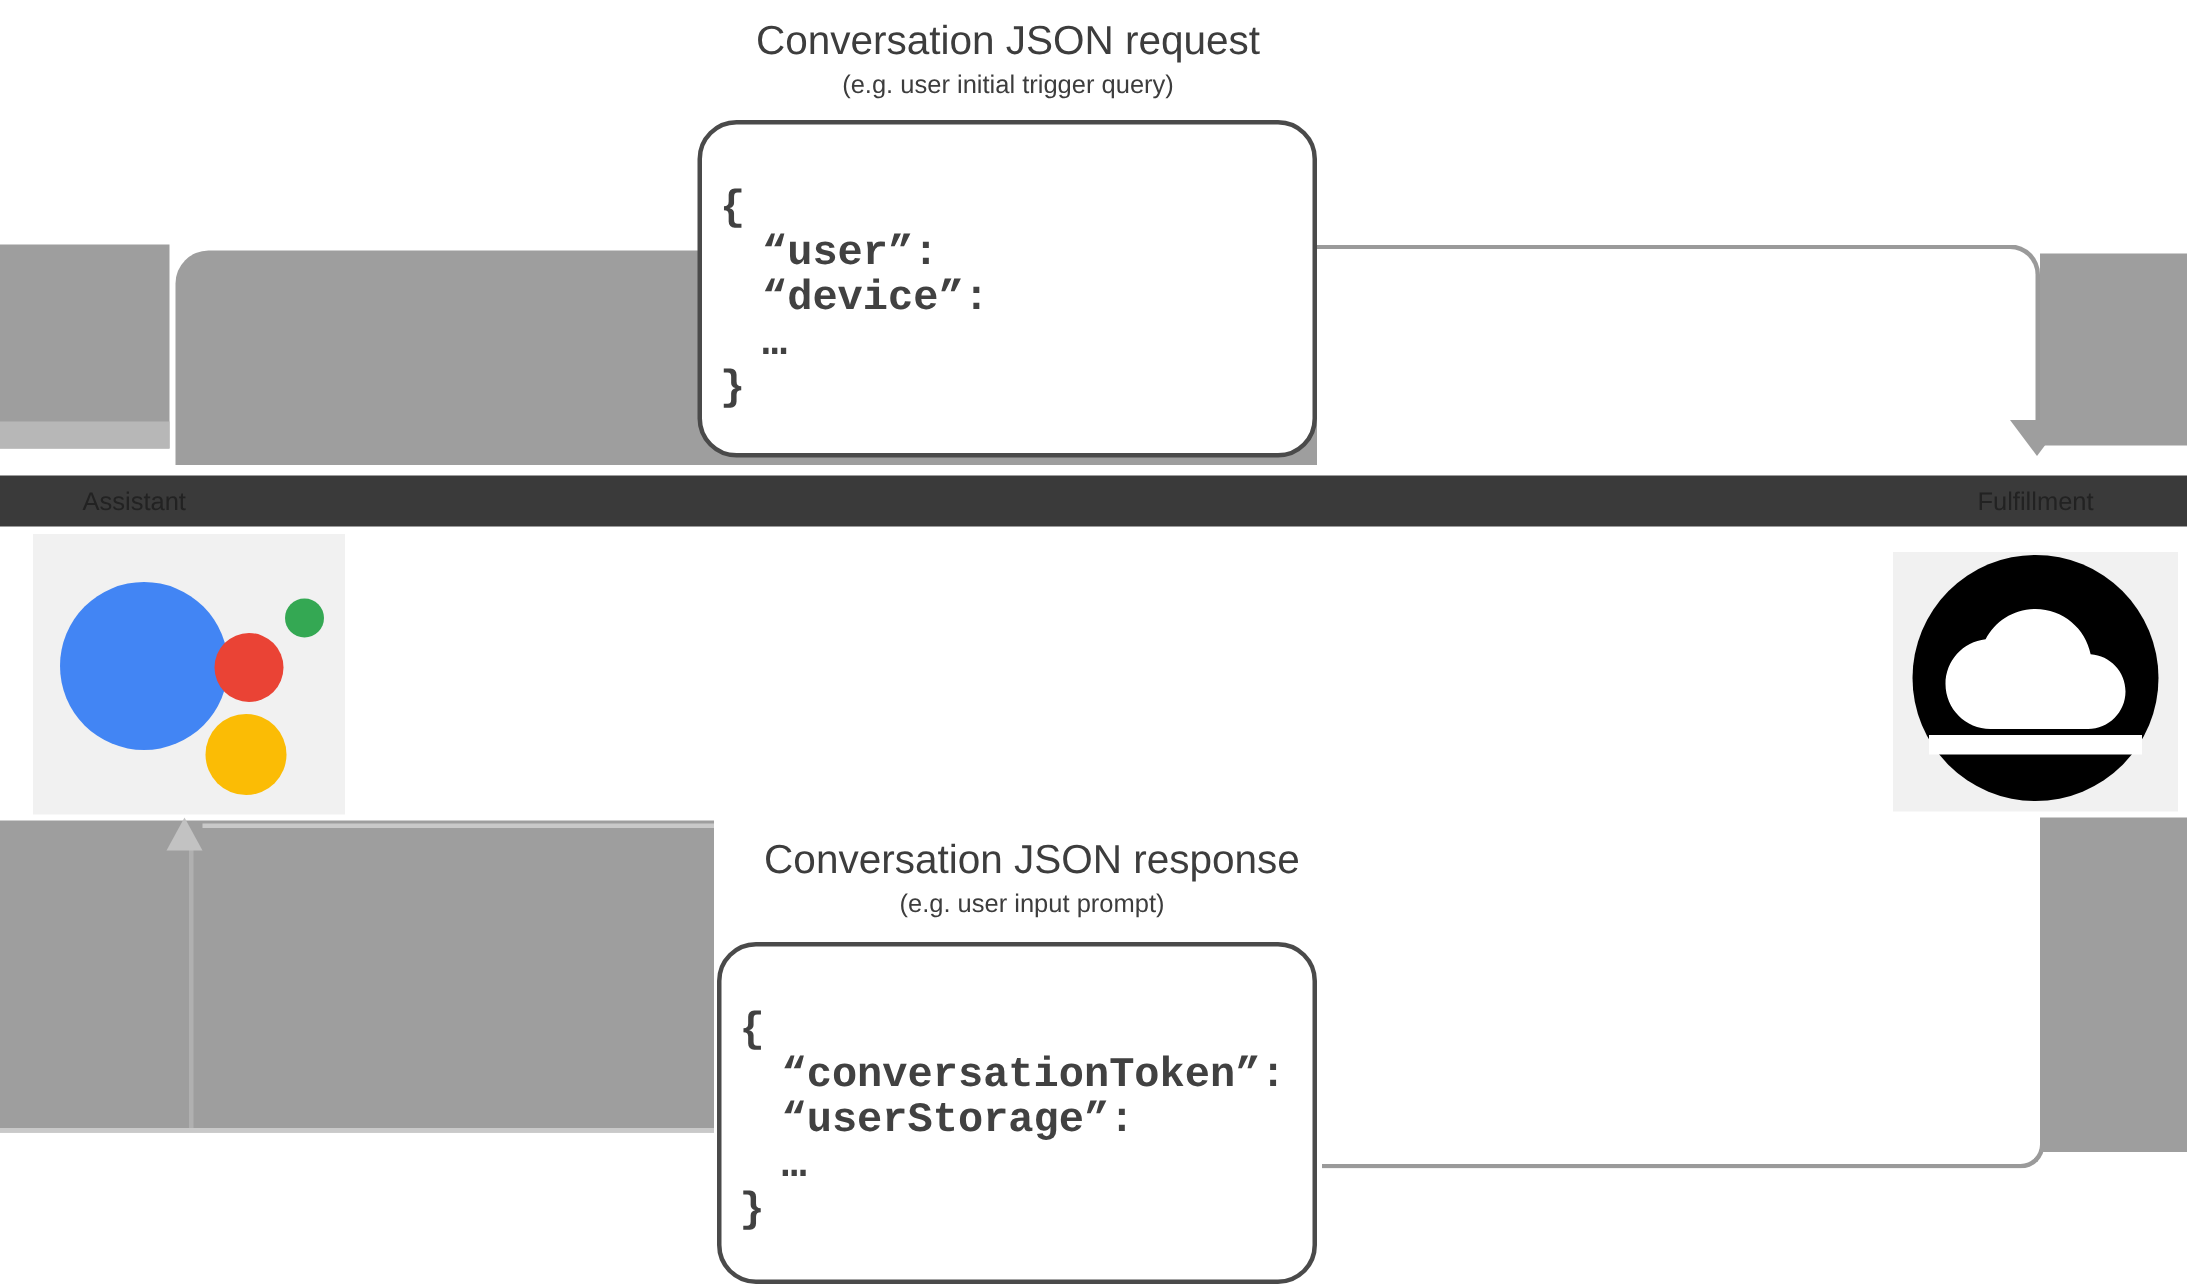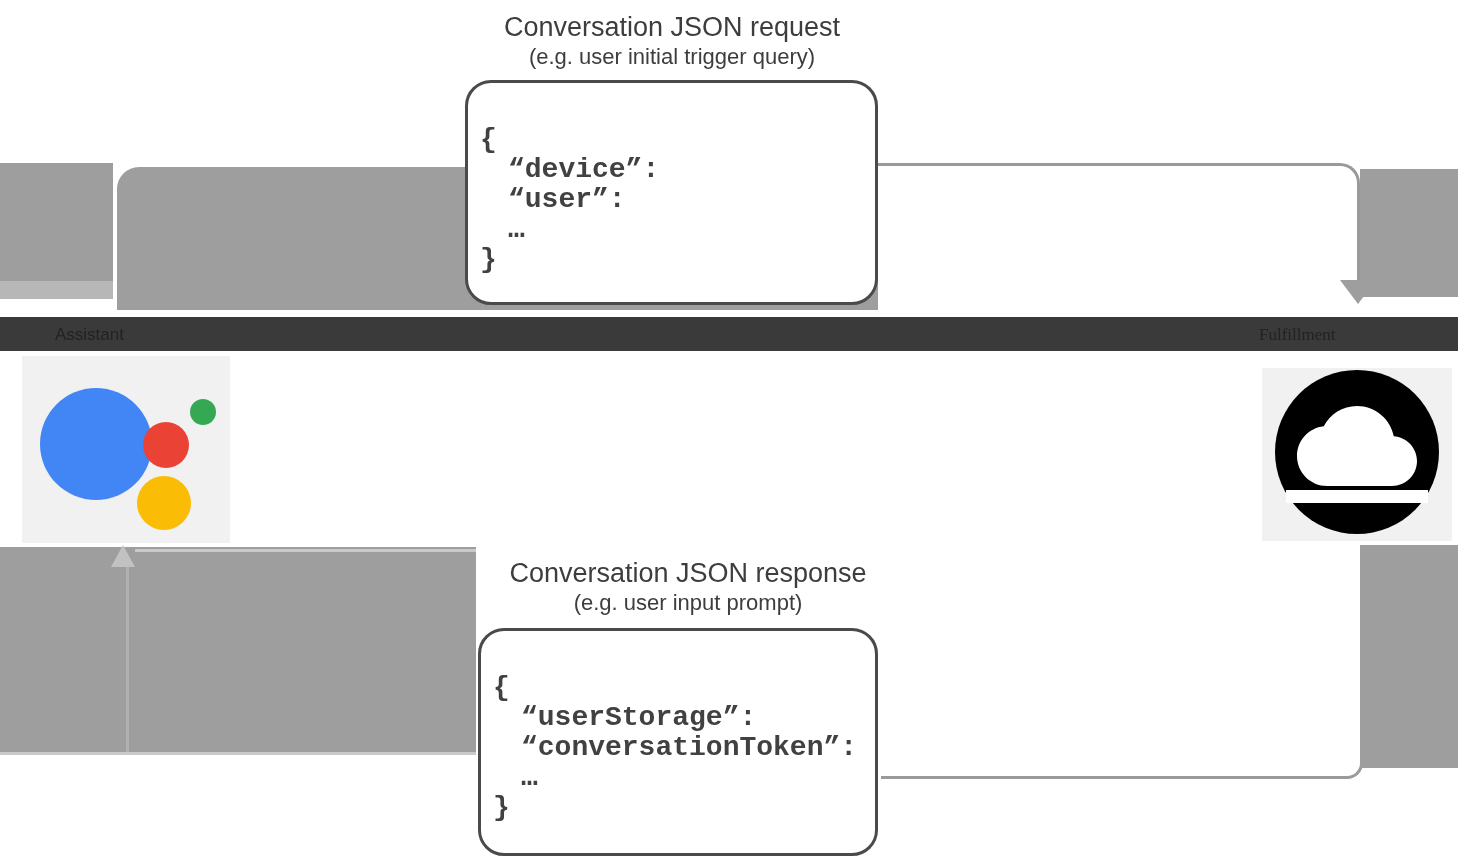--- a/index.html
+++ b/index.html
@@ -2,21 +2,21 @@
 <html><head>
 <meta charset="utf-8">
 <style>
   html,body{margin:0;padding:0;background:#000;}
   .stage{position:relative;width:1458px;height:858px;background:#ffffff;overflow:hidden;
          font-family:"Liberation Sans",sans-serif;}
   .abs{position:absolute;}
 
   
   .caption{color:#3d3d3d;text-align:center;font-size:27px;line-height:30px;}
-  .caption .sub{font-size:22px;}
+  .caption .sub{font-size:17px;}
 
   
   .pipe{background:#9e9e9e;}
   .block-a{left:0;top:163;width:113px;height:136px;}
   .block-a{left:0px;top:163px;}
   .block-a-strip{position:absolute;left:0;bottom:0;width:100%;height:18px;background:#b7b7b7;}
   .band-b{left:117px;top:167px;width:761px;height:143px;border-top-left-radius:22px;}
   .block-e{left:1360px;top:169px;width:98px;height:128px;}
   .band-g{left:0px;top:547px;width:476px;height:208px;}
   .g-top-line{position:absolute;left:135px;top:2px;width:341px;height:3px;background:#c9c9c9;}
@@ -35,21 +35,21 @@
           border-left:18px solid transparent;border-right:18px solid transparent;
           border-top:24px solid #9e9e9e;}
   .arrow-up{left:111px;top:545px;width:0;height:0;
           border-left:12px solid transparent;border-right:12px solid transparent;
           border-bottom:22px solid #c2c2c2;}
 
   
   .label-band{left:0;top:317px;width:1458px;height:34px;background:#3a3a3a;}
   .node-label{color:#222;font-size:17px;line-height:30px;}
   .label-assistant{left:55px;top:320px;}
-  .label-fulfillment{left:1259px;top:320px;width:196px;text-align:left;font-family:Liberation Serif, serif;}
+  .label-fulfillment{left:1259px;top:320px;width:196px;text-align:center;}
 
   
   .icon-card{background:#f1f1f1;}
   .assistant-card{left:22px;top:356px;width:208px;height:187px;}
   .fulfillment-card{left:1262px;top:368px;width:190px;height:173px;}
   .dot{position:absolute;border-radius:50%;}
   .dot-blue{left:18px;top:32px;width:112px;height:112px;background:#4285f4;}
   .dot-green{left:168px;top:43px;width:26px;height:26px;background:#34a853;}
   .dot-red{left:121px;top:66px;width:46px;height:46px;background:#ea4335;}
   .dot-yellow{left:115px;top:120px;width:54px;height:54px;background:#fbbc05;}
@@ -77,22 +77,22 @@
   <div class="abs pipe block-a" style="left:0;top:163px;width:113px;height:136px;">
     <div class="block-a-strip"></div>
   </div>
   <div class="abs pipe band-b"></div>
   <div class="abs line-c"></div>
   <div class="abs arrow-down"></div>
   <div class="abs pipe block-e"></div>
 
   <div class="abs json-card card-request">
     <div class="json-line">{</div>
+    <div class="json-line indent">“user”:</div>
     <div class="json-line indent">“device”:</div>
-    <div class="json-line indent">“user”:</div>
     <div class="json-line indent">…</div>
     <div class="json-line">}</div>
   </div>
 
   <div class="abs label-band"></div>
   <div class="abs node-label label-assistant">Assistant</div>
   <div class="abs node-label label-fulfillment">Fulfillment</div>
 
   <div class="abs icon-card assistant-card">
     <div>
@@ -120,19 +120,19 @@
     <div class="g-top-line"></div>
     <div class="g-bottom-line"></div>
     <div class="g-vert-line"></div>
   </div>
   <div class="abs arrow-up"></div>
   <div class="abs line-r"></div>
   <div class="abs pipe pipe-i"></div>
 
   <div class="abs json-card card-response">
     <div class="json-line">{</div>
+    <div class="json-line indent">“conversationToken”:</div>
     <div class="json-line indent">“userStorage”:</div>
-    <div class="json-line indent">“conversationToken”:</div>
     <div class="json-line indent">…</div>
     <div class="json-line">}</div>
   </div>
 
 </div>
 
 </body></html>

